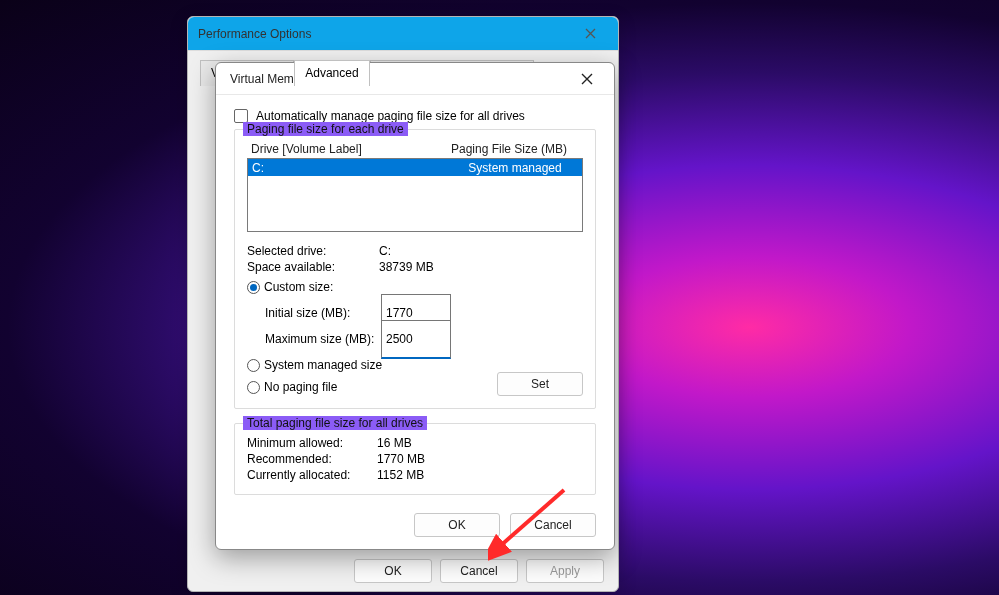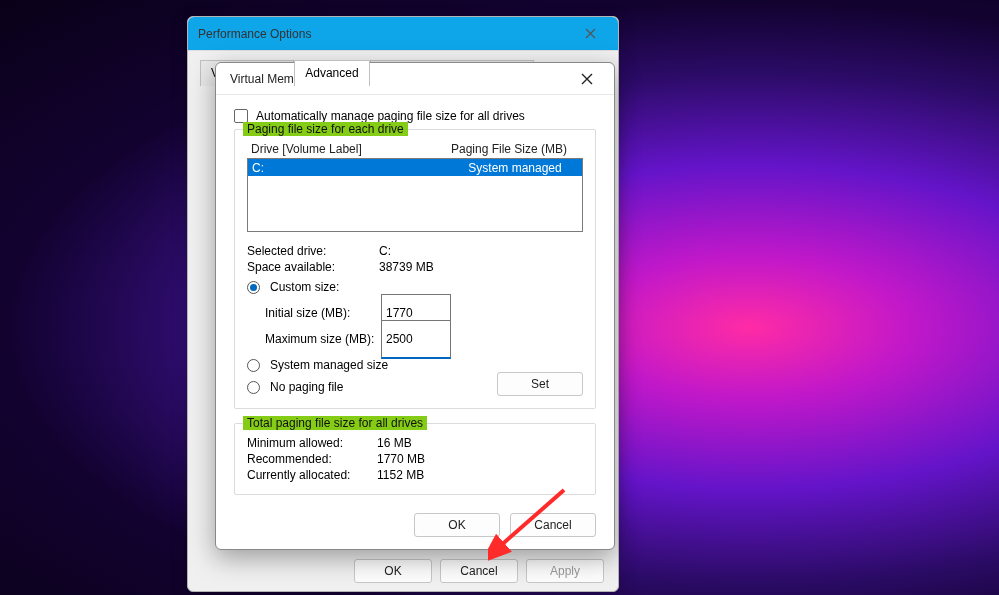--- a/index.html
+++ b/index.html
@@ -111,21 +111,21 @@
 
     .groupbox {
       border: 1px solid #dcdcdc;
       border-radius: 2px;
       padding: 10px 12px 12px 12px;
       margin-top: 6px;
       position: relative;
     }
     .groupbox-legend {
       position: absolute; top: -8px; left: 8px;
-      background: #84cc16; padding: 0 4px; font-size: 12px; color:#111;
+      background: #8b5cf6; padding: 0 4px; font-size: 12px; color:#111;
     }
 
     .drives-head { display:flex; padding: 2px 4px; font-size: 12px; color:#222; }
     .drives-head .col1 { width: 200px; }
     .drives-list {
       border: 1px solid #7a7a7a;
       height: 74px;
       background:#fff;
       overflow:hidden;
     }
@@ -136,21 +136,21 @@
       font-size: 12px;
     }
     .drive-row.selected { background: #0078d7; color: #fff; }
     .drive-row .c1 { width: 200px; padding-left: 4px; }
     .drive-row .c2 { flex:1; text-align:center; }
 
     .kv { display:flex; margin-top: 2px; font-size:12px; }
     .kv .k { width: 132px; }
     .kv .v { }
 
-    .radio-row { display:flex; align-items:center; gap:10px; margin-top:6px; }
+    .radio-row { display:flex; align-items:center; gap:4px; margin-top:6px; }
     .radio { width:13px; height:13px; border:1px solid #555; border-radius:50%; background:#fff; display:flex; align-items:center; justify-content:center; }
     .radio .dot { width:7px; height:7px; border-radius:50%; background:#0067c0; display:none; }
     .radio.checked .dot { display:block; }
 
     .sizegrid { margin: 6px 0 0 18px; }
     .sizegrid .row { display:flex; align-items:center; height: 26px; }
     .sizegrid .label { width: 116px; }
     .numinput {
       width: 70px; height: 22px;
       border: 1px solid #767676;

